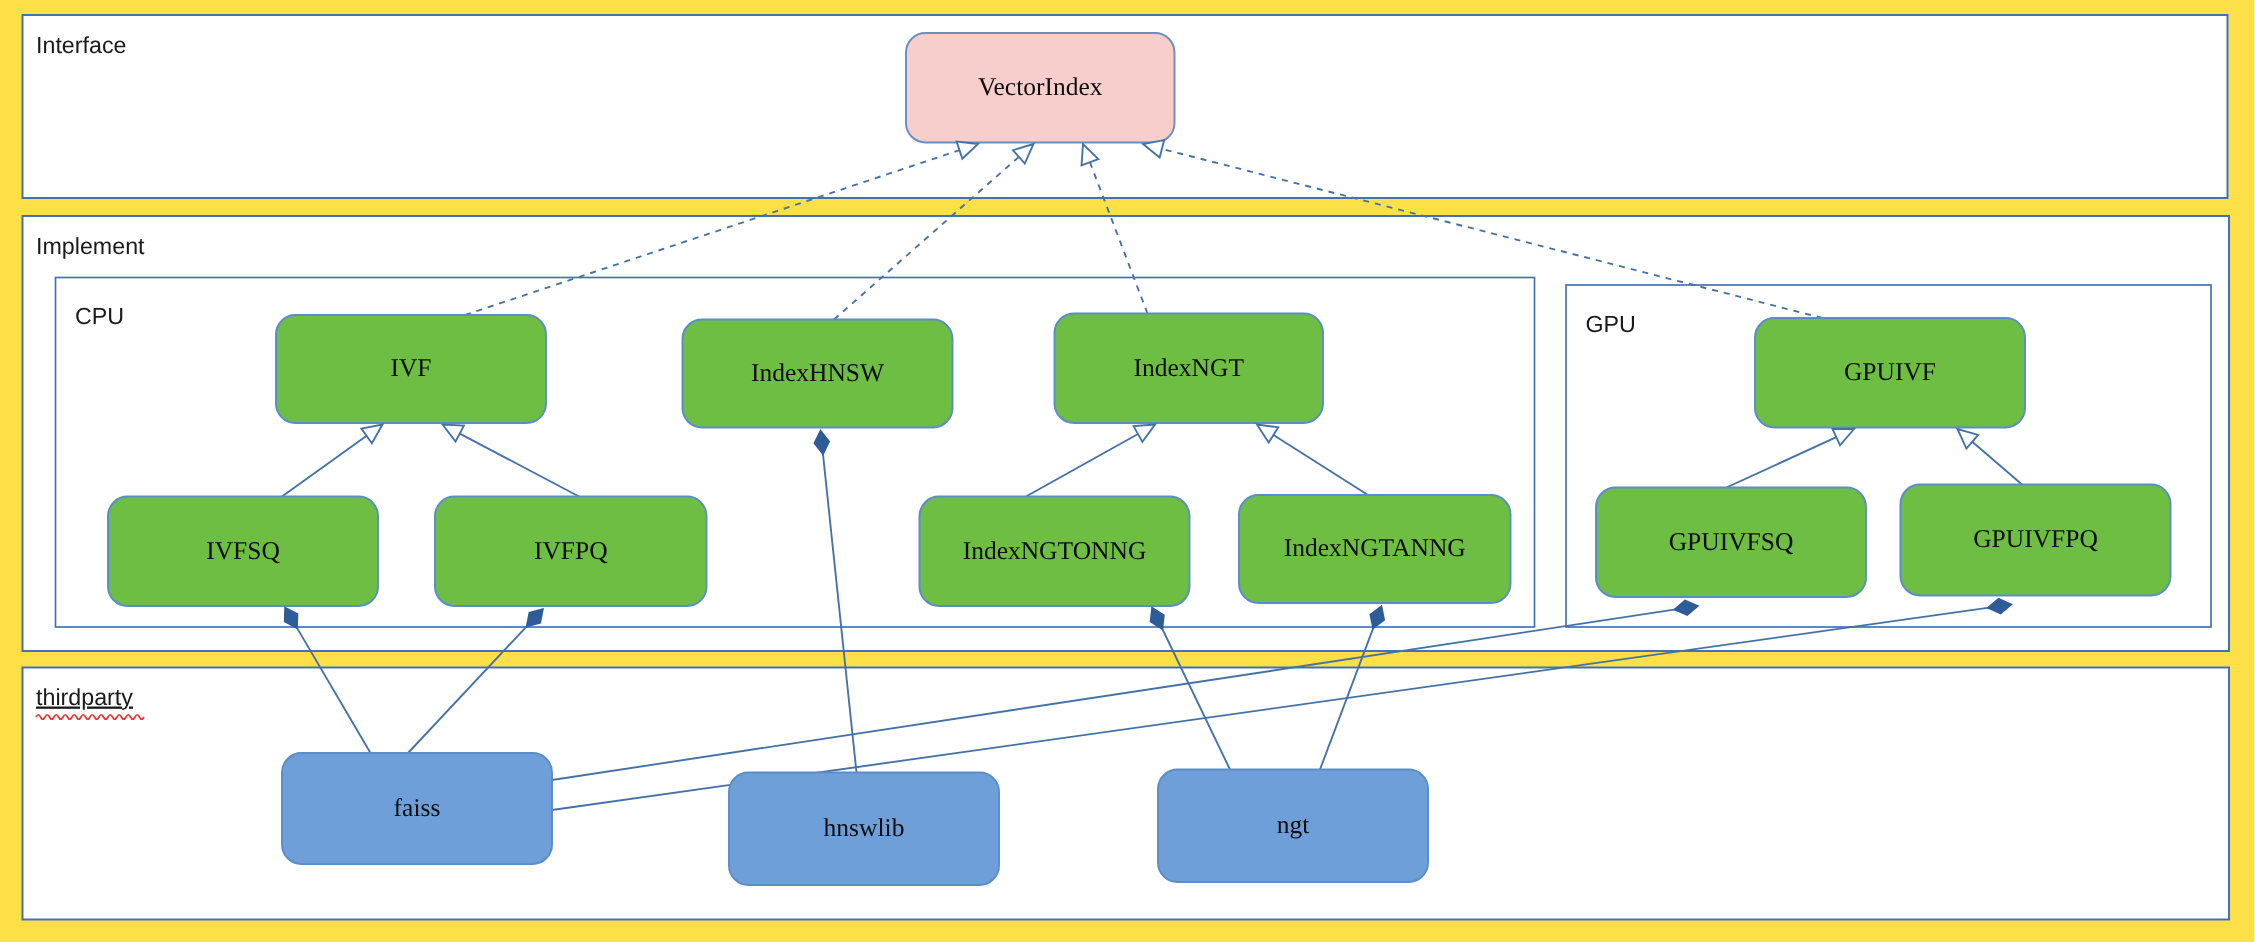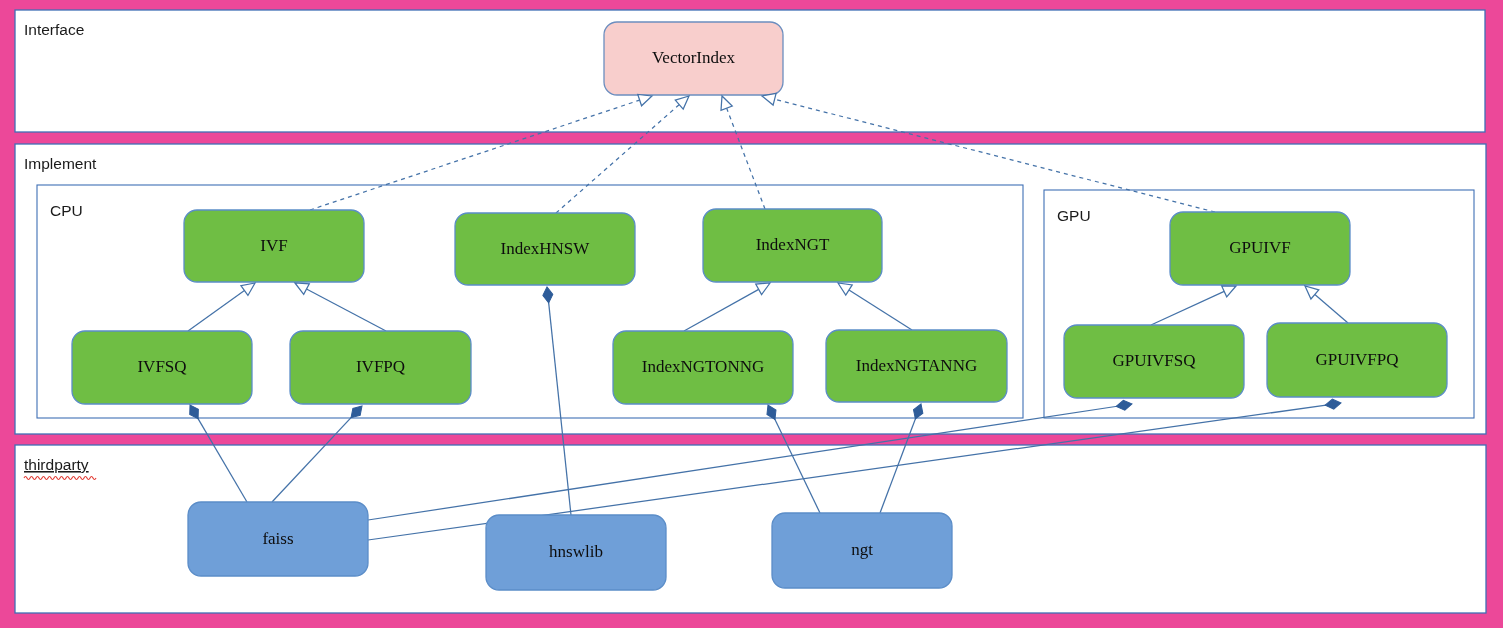--- a/index.html
+++ b/index.html
@@ -7,21 +7,21 @@
     padding: 0;
     background: #ffffff;
   }
   body {
     font-family: "Liberation Sans", sans-serif;
   }
   #canvas {
     position: relative;
     width: 1503px;
     height: 628px;
-    background: #ec4899;
+    background: #fde047;
     overflow: hidden;
   }
   svg#diagram {
     position: absolute;
     left: 0;
     top: 0;
     width: 1503px;
     height: 628px;
   }
   .pkg-rect {

